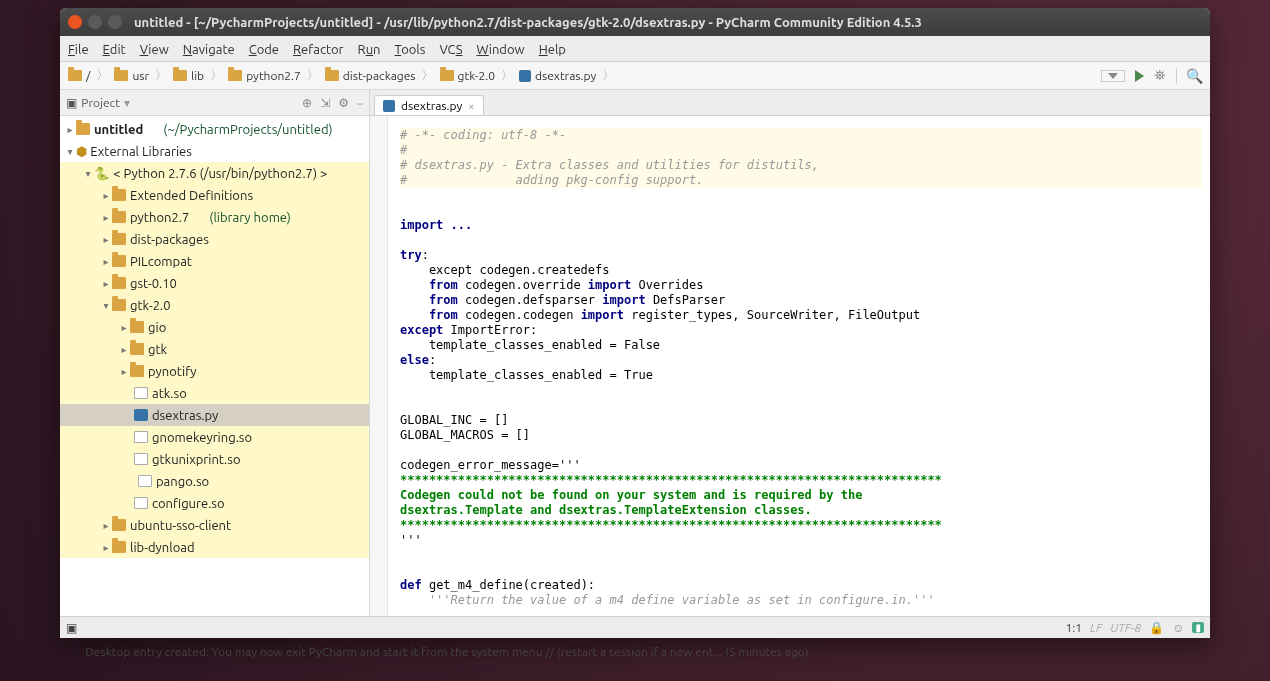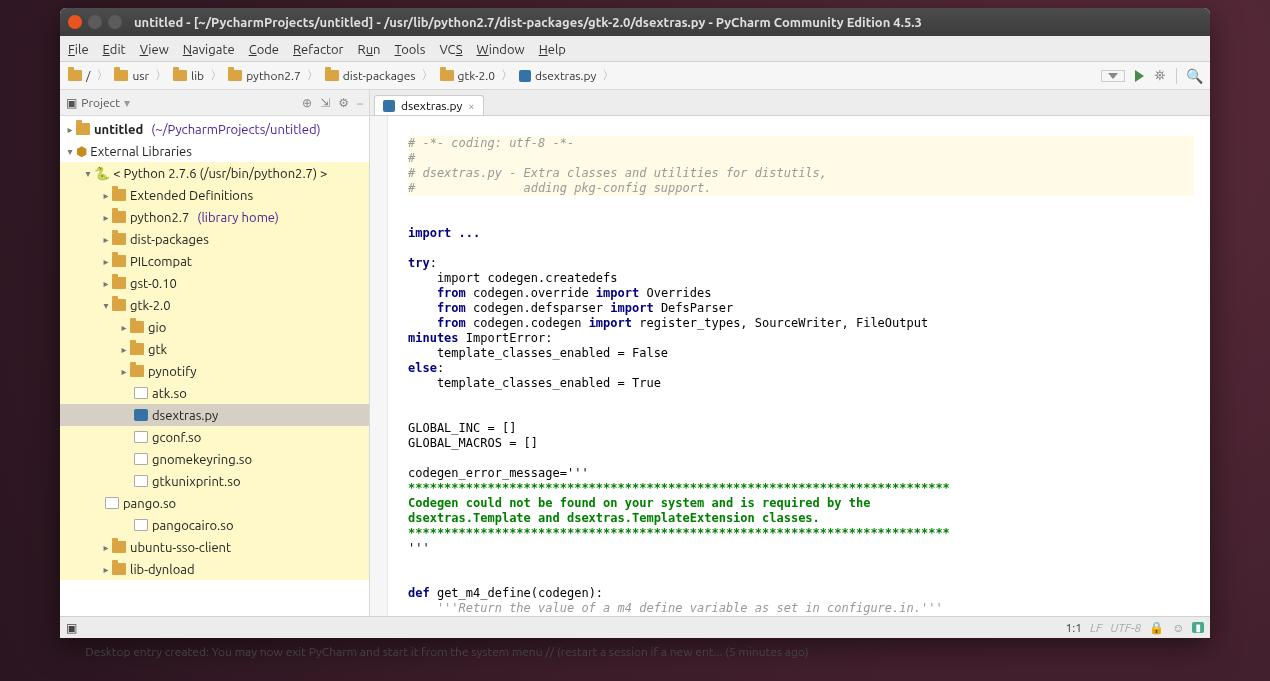--- a/index.html
+++ b/index.html
@@ -29,31 +29,31 @@
 .side-hdr .lbl { display:flex; align-items:center; gap:4px; }
 .side-hdr .icons { margin-left:auto; display:flex; gap:8px; color:#888; font-size:12px; }
 .tree { flex:1; overflow:auto; font-size:13px; color:#222; padding-top:2px; }
 .row { display:flex; align-items:center; height:22px; white-space:nowrap; cursor:default; }
 .row .arr { width:12px; text-align:center; color:#777; font-size:10px; }
 .row .fld, .row .file, .row .py { width:14px; height:12px; display:inline-block; margin-right:4px; }
 .row .fld { background:#d9a441; border-radius:1px; position:relative; }
 .row .fld::before{content:"";position:absolute;top:-3px;left:0;width:6px;height:3px;background:#d9a441;border-radius:1px 1px 0 0;}
 .row .file { background:#fff; border:1px solid #aaa; border-radius:1px; }
 .row .py { background:#3572A5; border-radius:2px; }
-.row .sub { color:#4c1d95; margin-left:8px; }
+.row .sub { color:#14532d; margin-left:20px; }
 .row.hl { background:#fff8c9; }
 .row.sel { background:#d6d0c4; }
 .editor { flex:1; display:flex; flex-direction:column; background:#fff; }
 .tabs { height:26px; background:#ededed; border-bottom:1px solid #d0d0d0; display:flex; align-items:flex-end; padding-left:4px; }
 .tab { background:#fff; border:1px solid #ccc; border-bottom:none; padding:3px 8px; font-size:12px; display:flex; align-items:center; gap:6px; border-radius:3px 3px 0 0; }
 .tab .py { width:12px;height:12px;background:#3572A5;border-radius:2px;display:inline-block; }
 .tab .x { color:#999; font-size:11px; }
 .code { flex:1; overflow:auto; font-family:"DejaVu Sans Mono",Consolas,monospace; font-size:12px; line-height:15px; padding:4px 0 4px 22px; position:relative; }
 .gutter-bg { position:absolute; left:0; top:0; bottom:0; width:18px; background:#f6f6f6; border-right:1px solid #e6e6e6; }
-.code pre { position:relative; margin:16px; }
+.code pre { position:relative; margin:8px; }
 .hlblock { background:#fffbe6; display:block; }
 .cmt { color:#999; font-style:italic; }
 .kw { color:#000080; font-weight:bold; }
 .str { color:#008000; font-weight:bold; }
 .statusbar { height:22px; background:#ececec; border-top:1px solid #d0d0d0; display:flex; align-items:center; padding:0 6px; font-size:12px; color:#444; gap:8px; }
 .statusbar .msg { flex:1; white-space:nowrap; overflow:hidden; text-overflow:ellipsis;margin-top:48px; }
 .statusbar .fade { color:#aaa;font-style:italic; }
 .desktop-bg { position:absolute; inset:0; background: radial-gradient(circle at 85% 15%, #5a2a3a, #2a1520); z-index:-1; }
 </style>
 </head>
@@ -202,37 +202,33 @@
         <div class="row hl" style="padding-left:74px">
             <span class="file"></span>
             <span>atk.so</span>
           </div>
         <div class="row sel" style="padding-left:74px">
             <span class="py"></span>
             <span>dsextras.py</span>
           </div>
         <div class="row hl" style="padding-left:74px">
             <span class="file"></span>
-            <span>gconf.so</span>
-          </div>
-        <div class="row hl" style="padding-left:74px">
-            <span class="file"></span>
             <span>gnomekeyring.so</span>
           </div>
         <div class="row hl" style="padding-left:74px">
             <span class="file"></span>
             <span>gtkunixprint.so</span>
           </div>
-        <div class="row hl" style="padding-left:45px">
+        <div class="row hl" style="padding-left:78px">
             <span class="file"></span>
             <span>pango.so</span>
           </div>
         <div class="row hl" style="padding-left:74px">
             <span class="file"></span>
-            <span>pangocairo.so</span>
+            <span>configure.so</span>
           </div>
         <div class="row hl" style="padding-left:40px">
             <span class="arr">▸</span>
             <span class="fld"></span>
             <span>ubuntu-sso-client</span>
           </div>
         <div class="row hl" style="padding-left:40px">
             <span class="arr">▸</span>
             <span class="fld"></span>
             <span>lib-dynload</span>
@@ -251,42 +247,42 @@
       <div class="code">
         <div class="gutter-bg"></div>
 <pre><span class="hlblock"><span class="cmt"># -*- coding: utf-8 -*-</span>
 <span class="cmt">#</span>
 <span class="cmt"># dsextras.py - Extra classes and utilities for distutils,</span>
 <span class="cmt">#               adding pkg-config support.</span></span>
 
 <span class="kw">import ...</span>
 
 <span class="kw">try</span>:
-<span>    import codegen.createdefs</span>
+<span>    except codegen.createdefs</span>
 <span class="kw">    from</span><span> codegen.override </span><span class="kw">import</span><span> Overrides</span>
 <span class="kw">    from</span><span> codegen.defsparser </span><span class="kw">import</span><span> DefsParser</span>
 <span class="kw">    from</span><span> codegen.codegen </span><span class="kw">import</span><span> register_types, SourceWriter, FileOutput</span>
-<span class="kw">minutes</span><span> ImportError:</span>
+<span class="kw">except</span><span> ImportError:</span>
 <span>    template_classes_enabled = False</span>
 <span class="kw">else</span>:
 <span>    template_classes_enabled = True</span>
 
 
 <span>GLOBAL_INC = []</span>
 <span>GLOBAL_MACROS = []</span>
 
 <span>codegen_error_message='''</span>
 <span class="str">***************************************************************************</span>
 <span class="str">Codegen could not be found on your system and is required by the</span>
 <span class="str">dsextras.Template and dsextras.TemplateExtension classes.</span>
 <span class="str">***************************************************************************</span>
 <span>'''</span>
 
 
-<span class="kw">def</span><span> get_m4_define(codegen):</span>
+<span class="kw">def</span><span> get_m4_define(created):</span>
 <span class="cmt">    '''Return the value of a m4 define variable as set in configure.in.'''</span></pre>
       </div>
     </div>
   </div>
 
   <div class="statusbar">
     <span>▣</span>
     <span class="msg">Desktop entry created: You may now exit PyCharm and start it from the system menu // (restart a session if a new ent... (5 minutes ago)</span>
     <span>1:1</span>
     <span class="fade">LF</span>

